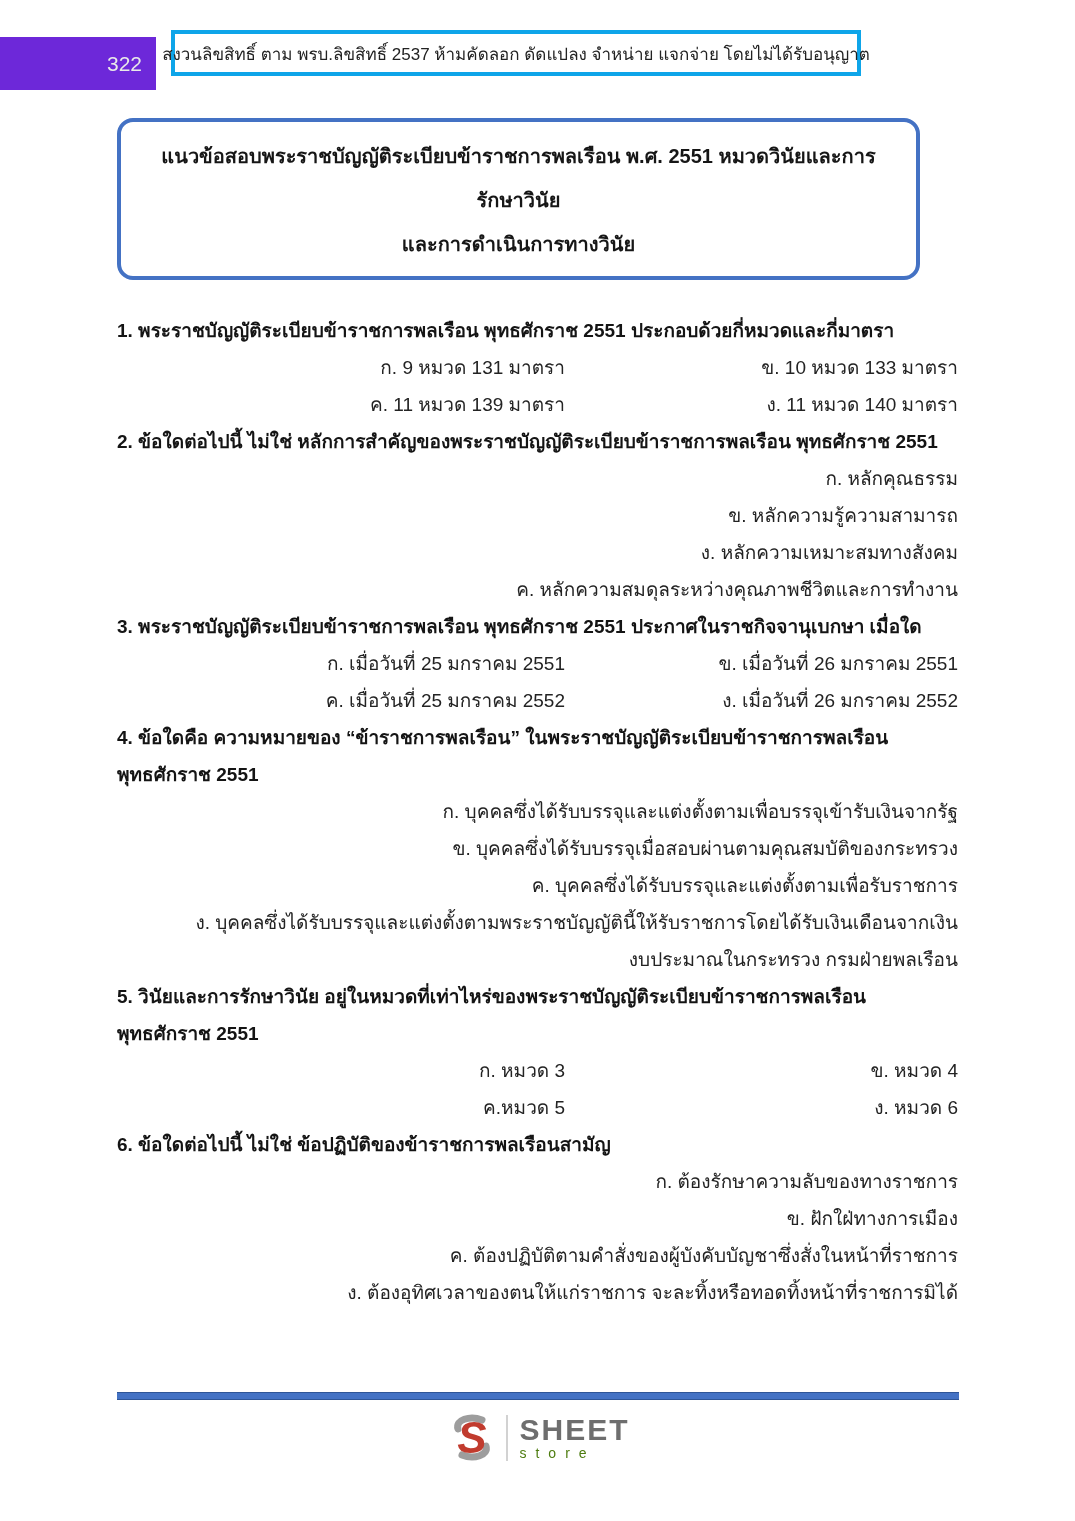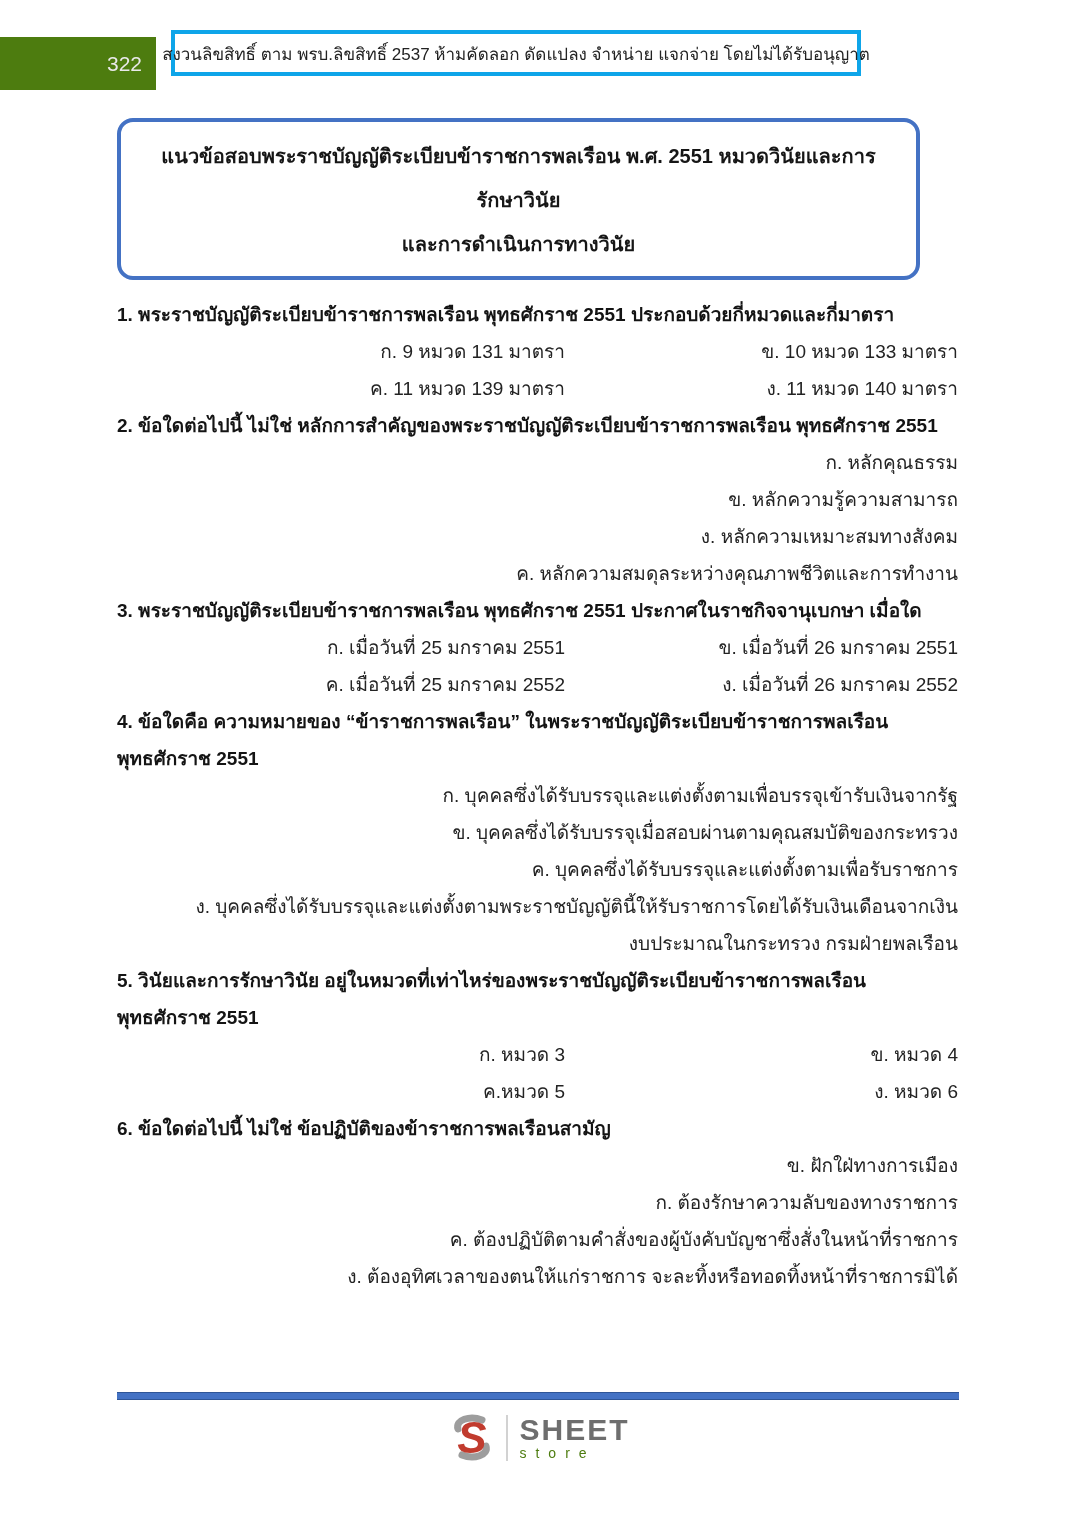--- a/index.html
+++ b/index.html
@@ -11,21 +11,21 @@
     font-family: "Liberation Sans", "DejaVu Sans", sans-serif;
     color: #1c1c1c;
     overflow: hidden;
   }
 
   
   .page-number-box {
     position: absolute;
     left: 0; top: 37px;
     width: 156px; height: 53px;
-    background: #4d7c0f;
+    background: #6d28d9;
     color: #e9e9e9;
     font-size: 21px;
     display: flex;
     align-items: center;
     justify-content: flex-end;
     padding-right: 14px;
   }
   .copyright-box {
     position: absolute;
     left: 171px; top: 30px;
@@ -50,21 +50,21 @@
   .title-box {
     width: 803px;
     border: 4px solid #4472C4;
     border-radius: 16px;
     padding: 12px 24px 10px 24px;
     text-align: center;
     font-weight: bold;
     font-size: 20px;
     line-height: 44px;
     color: #161616;
-    margin-bottom: 16px;
+    margin-bottom: 32px;
   }
 
   .question { font-size: 19px; line-height: 37px; }
   .q-heading { font-weight: bold; color: #141414; }
   .opts { color: #232323; }
   .opts.two-col {
     display: grid;
     grid-template-columns: 390px 1fr;
     padding-left: 58px;
   }
@@ -171,22 +171,22 @@
       <p class="opt">ก. หมวด 3</p>
       <p class="opt">ข. หมวด 4</p>
       <p class="opt">ค.หมวด 5</p>
       <p class="opt">ง. หมวด 6</p>
     </div>
   </section>
 
   <section class="question">
     <p class="q-heading">6. ข้อใดต่อไปนี้ ไม่ใช่ ข้อปฏิบัติของข้าราชการพลเรือนสามัญ</p>
     <div class="opts one-col">
+      <p class="opt">ก. ต้องรักษาความลับของทางราชการ</p>
       <p class="opt">ข. ฝักใฝ่ทางการเมือง</p>
-      <p class="opt">ก. ต้องรักษาความลับของทางราชการ</p>
       <p class="opt">ค. ต้องปฏิบัติตามคำสั่งของผู้บังคับบัญชาซึ่งสั่งในหน้าที่ราชการ</p>
       <p class="opt">ง. ต้องอุทิศเวลาของตนให้แก่ราชการ จะละทิ้งหรือทอดทิ้งหน้าที่ราชการมิได้</p>
     </div>
   </section>
 
 </div>
 
 <div class="footer-rule"></div>
 
 <div class="logo">

